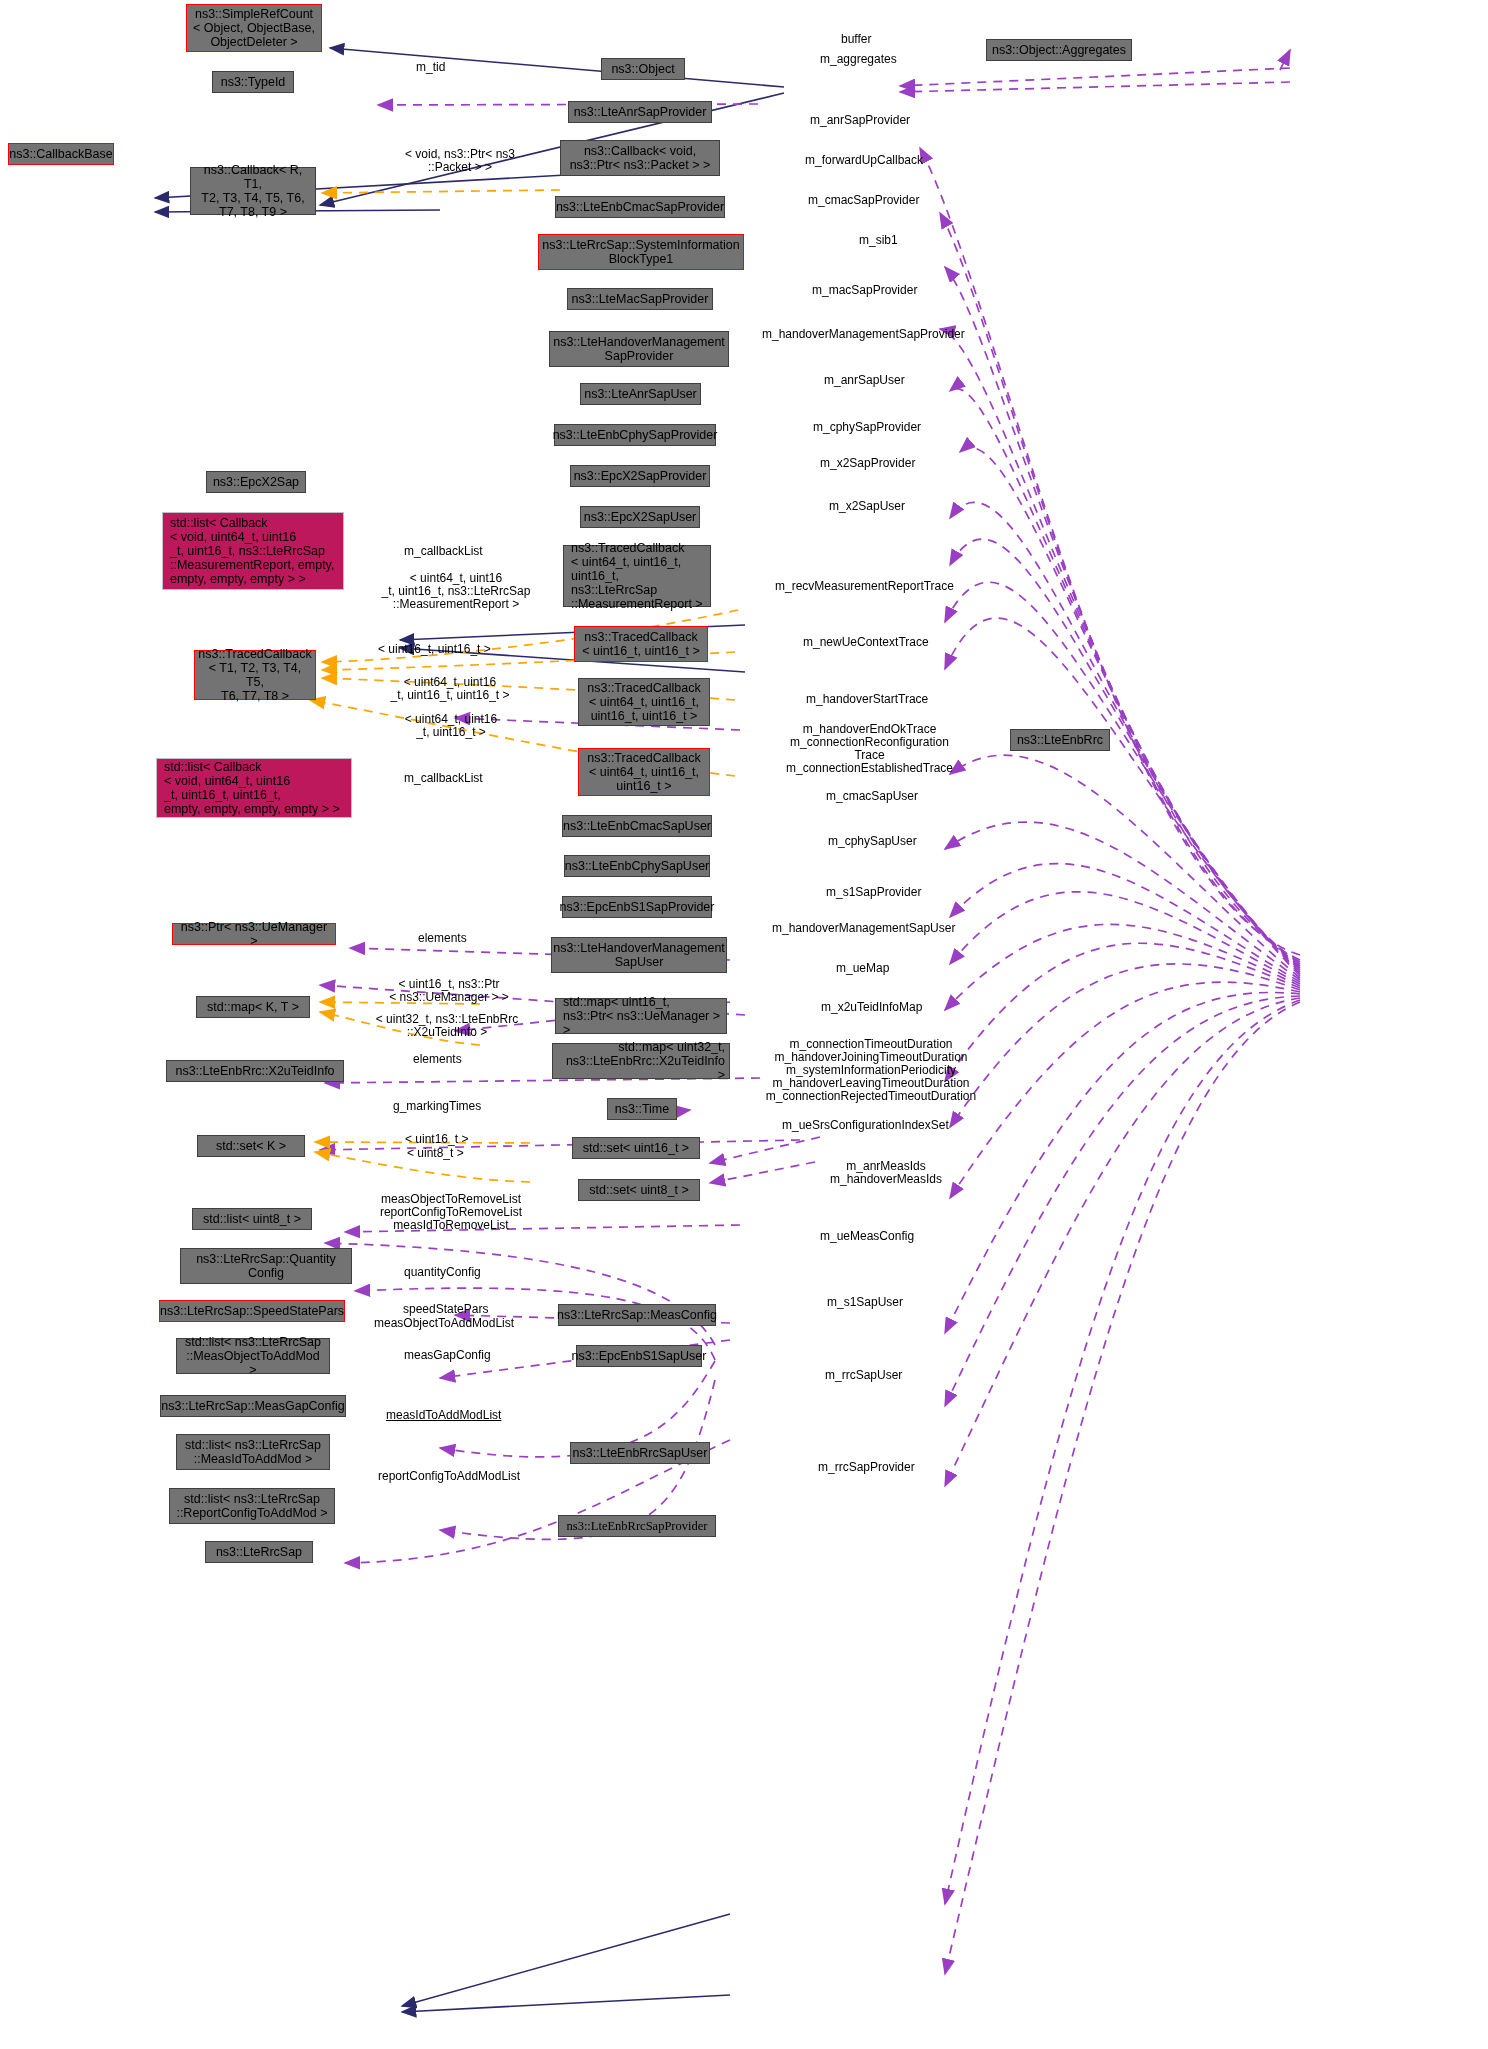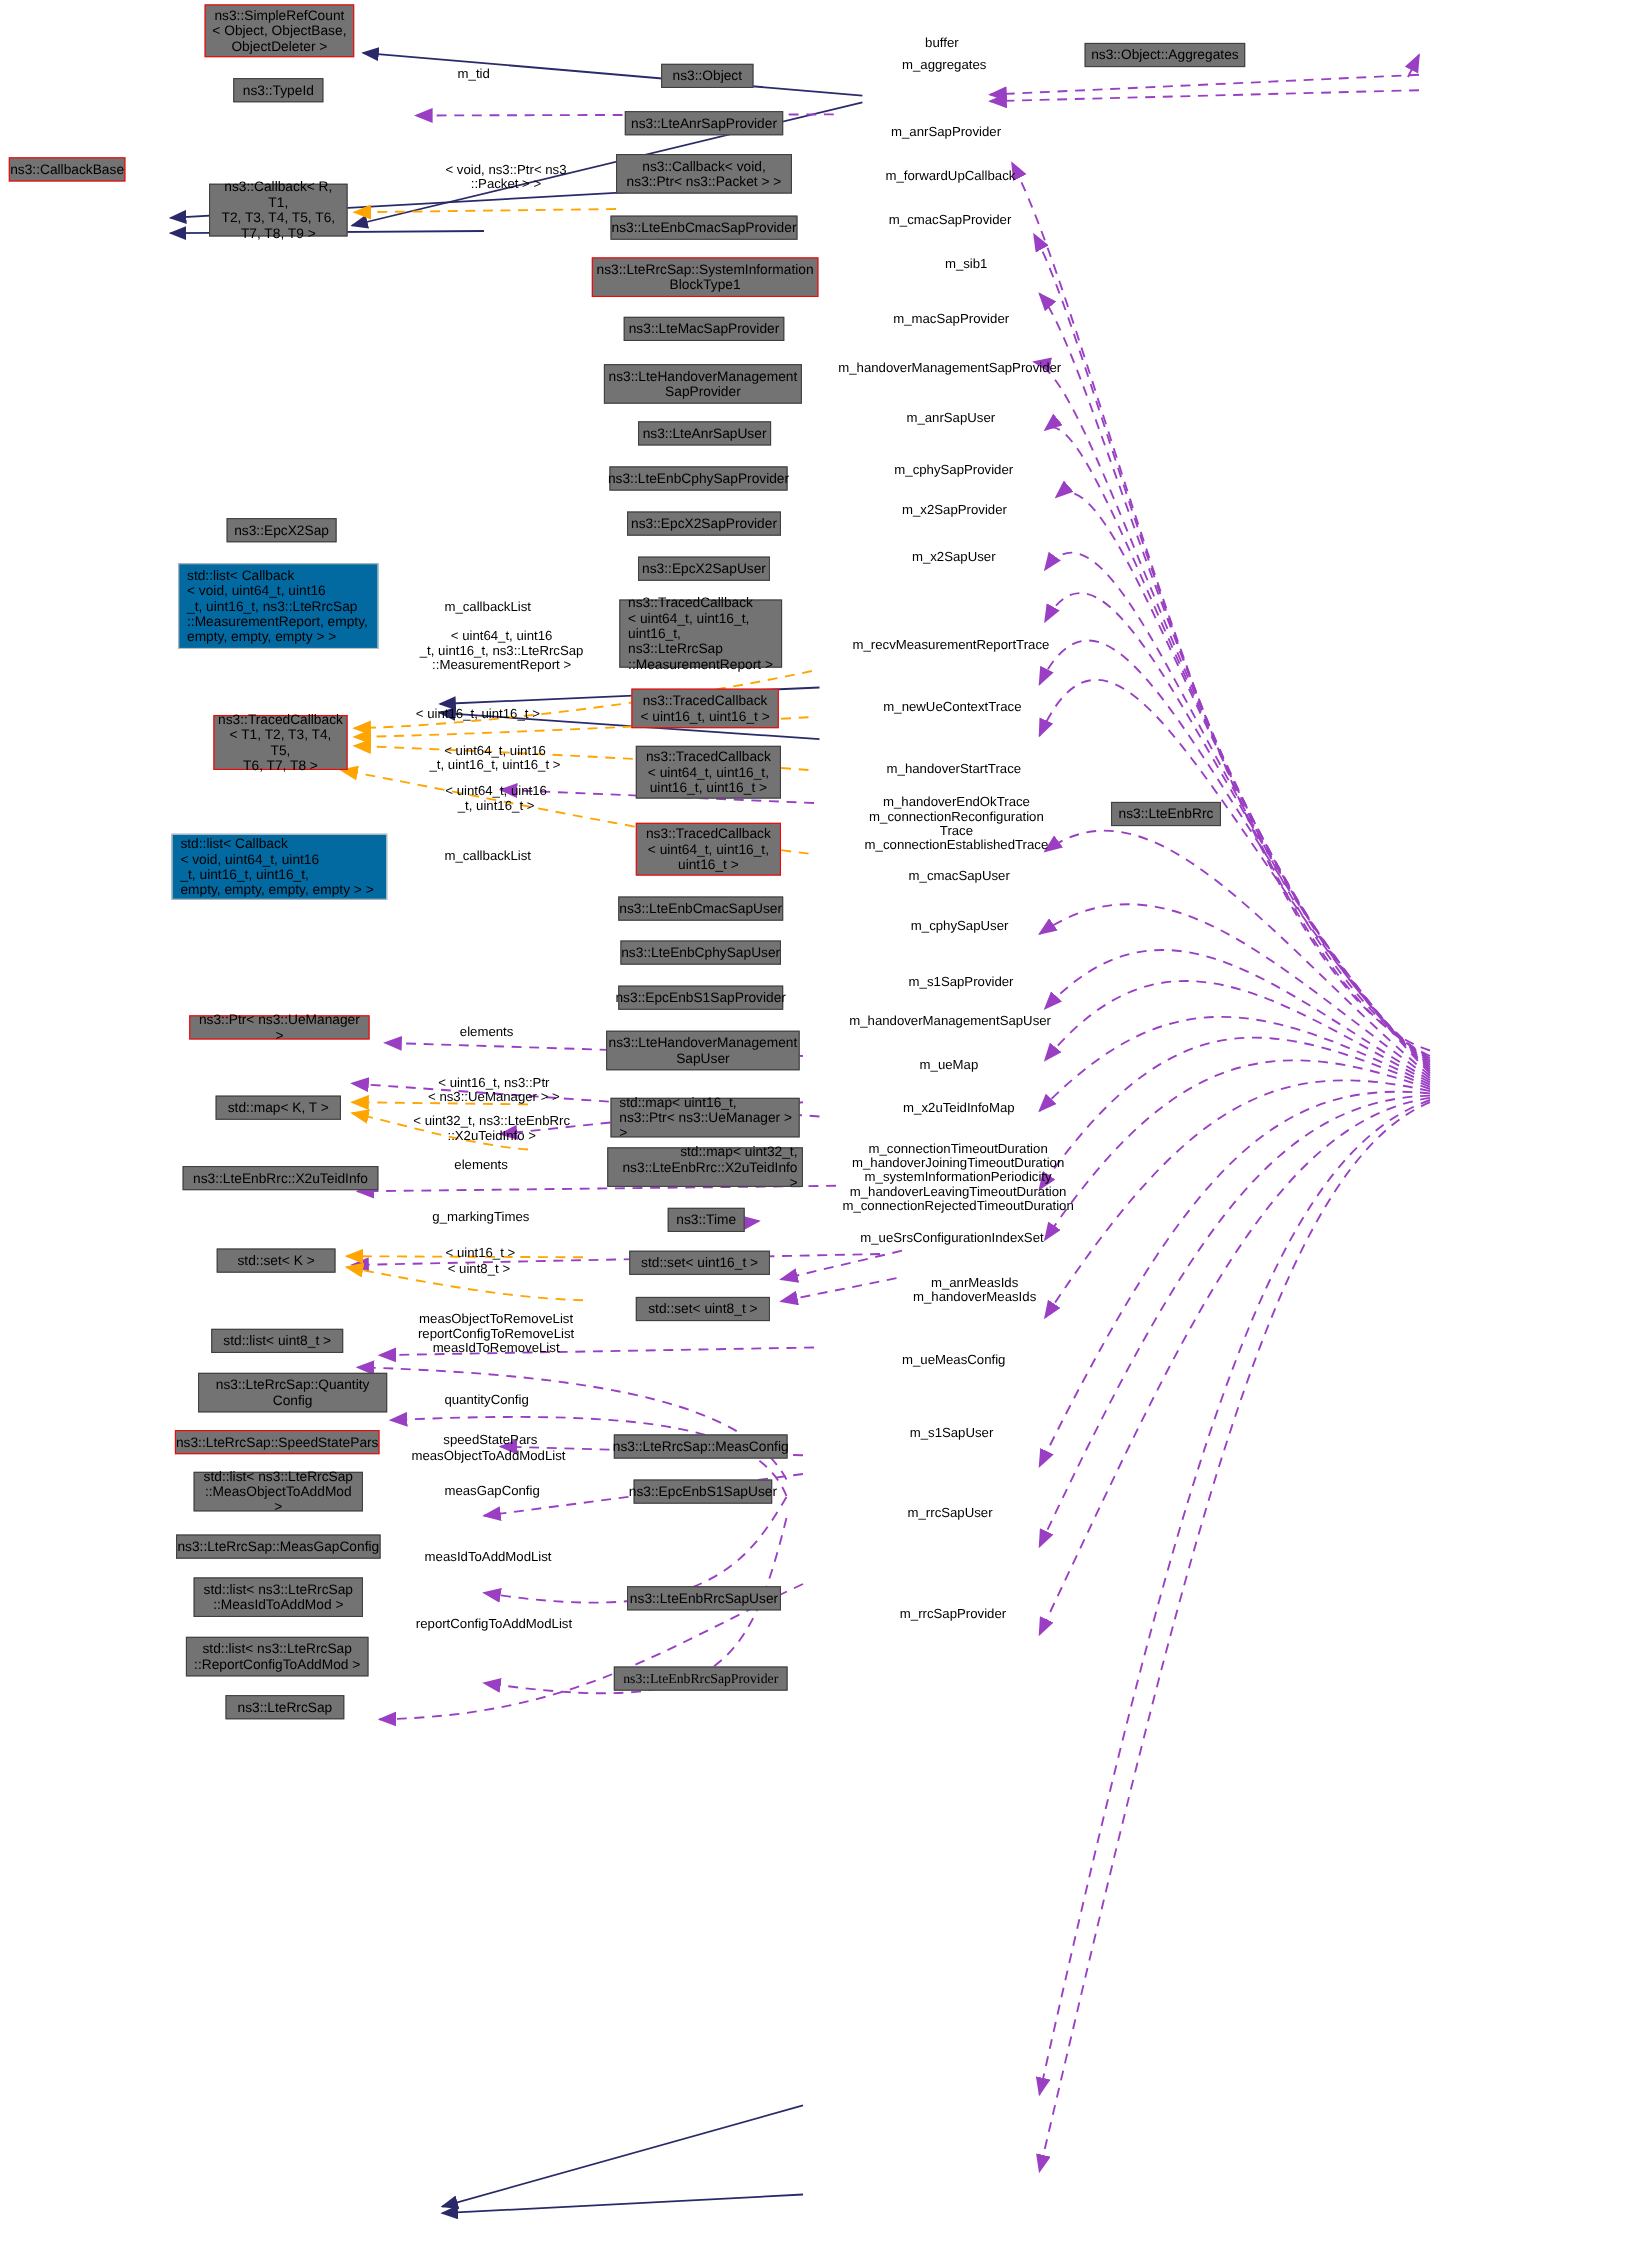--- a/index.html
+++ b/index.html
@@ -3,21 +3,21 @@
 <meta charset="utf-8">
 <style>
   html,body{margin:0;padding:0;background:#ffffff;}
   #canvas{position:relative;width:1488px;height:2049px;background:#fff;
           font-family:"Liberation Sans","DejaVu Sans",sans-serif;}
   .node{position:absolute;box-sizing:border-box;border:1px solid #404040;
         background:#737373;color:#000;display:flex;align-items:center;
         justify-content:center;text-align:center;font-size:12.5px;
         line-height:14px;padding:2px 4px;white-space:pre-line;}
   .node.red{border:1px solid #ff0000;}
-  .node.grey{border:1px solid #c0c0c0;background:#0369a1;text-align:left;
+  .node.grey{border:1px solid #c0c0c0;background:#be185d;text-align:left;
              justify-content:flex-start;}
   .node.focus{background:#737373;border:1px solid #404040;}
   .elabel{position:absolute;font-size:12px;line-height:13px;color:#000;
           text-align:center;white-space:pre-line;background:transparent;}
   svg.edges{position:absolute;left:0;top:0;width:1488px;height:2049px;
             pointer-events:none;}
 </style>
 </head>
 <body>
 
@@ -242,19 +242,19 @@
   <div class="elabel" style="left:826px;top:1160px;width:120px;">m_anrMeasIds
 m_handoverMeasIds</div>
   <div class="elabel" style="left:371px;top:1193px;width:160px;">measObjectToRemoveList
 reportConfigToRemoveList
 measIdToRemoveList</div>
   <div class="elabel" style="left:820px;top:1230px;">m_ueMeasConfig</div>
   <div class="elabel" style="left:404px;top:1266px;">quantityConfig</div>
   <div class="elabel" style="left:403px;top:1303px;">speedStatePars</div>
   <div class="elabel" style="left:374px;top:1317px;">measObjectToAddModList</div>
   <div class="elabel" style="left:404px;top:1349px;">measGapConfig</div>
-  <div class="elabel" style="left:386px;top:1409px;">measIdToAddModList</div>
+  <div class="elabel" style="left:386px;top:1409px;text-decoration:underline;">measIdToAddModList</div>
   <div class="elabel" style="left:378px;top:1470px;">reportConfigToAddModList</div>
   <div class="elabel" style="left:827px;top:1296px;">m_s1SapUser</div>
   <div class="elabel" style="left:825px;top:1369px;">m_rrcSapUser</div>
   <div class="elabel" style="left:818px;top:1461px;">m_rrcSapProvider</div>
 
 </div>
 
 </body></html>

